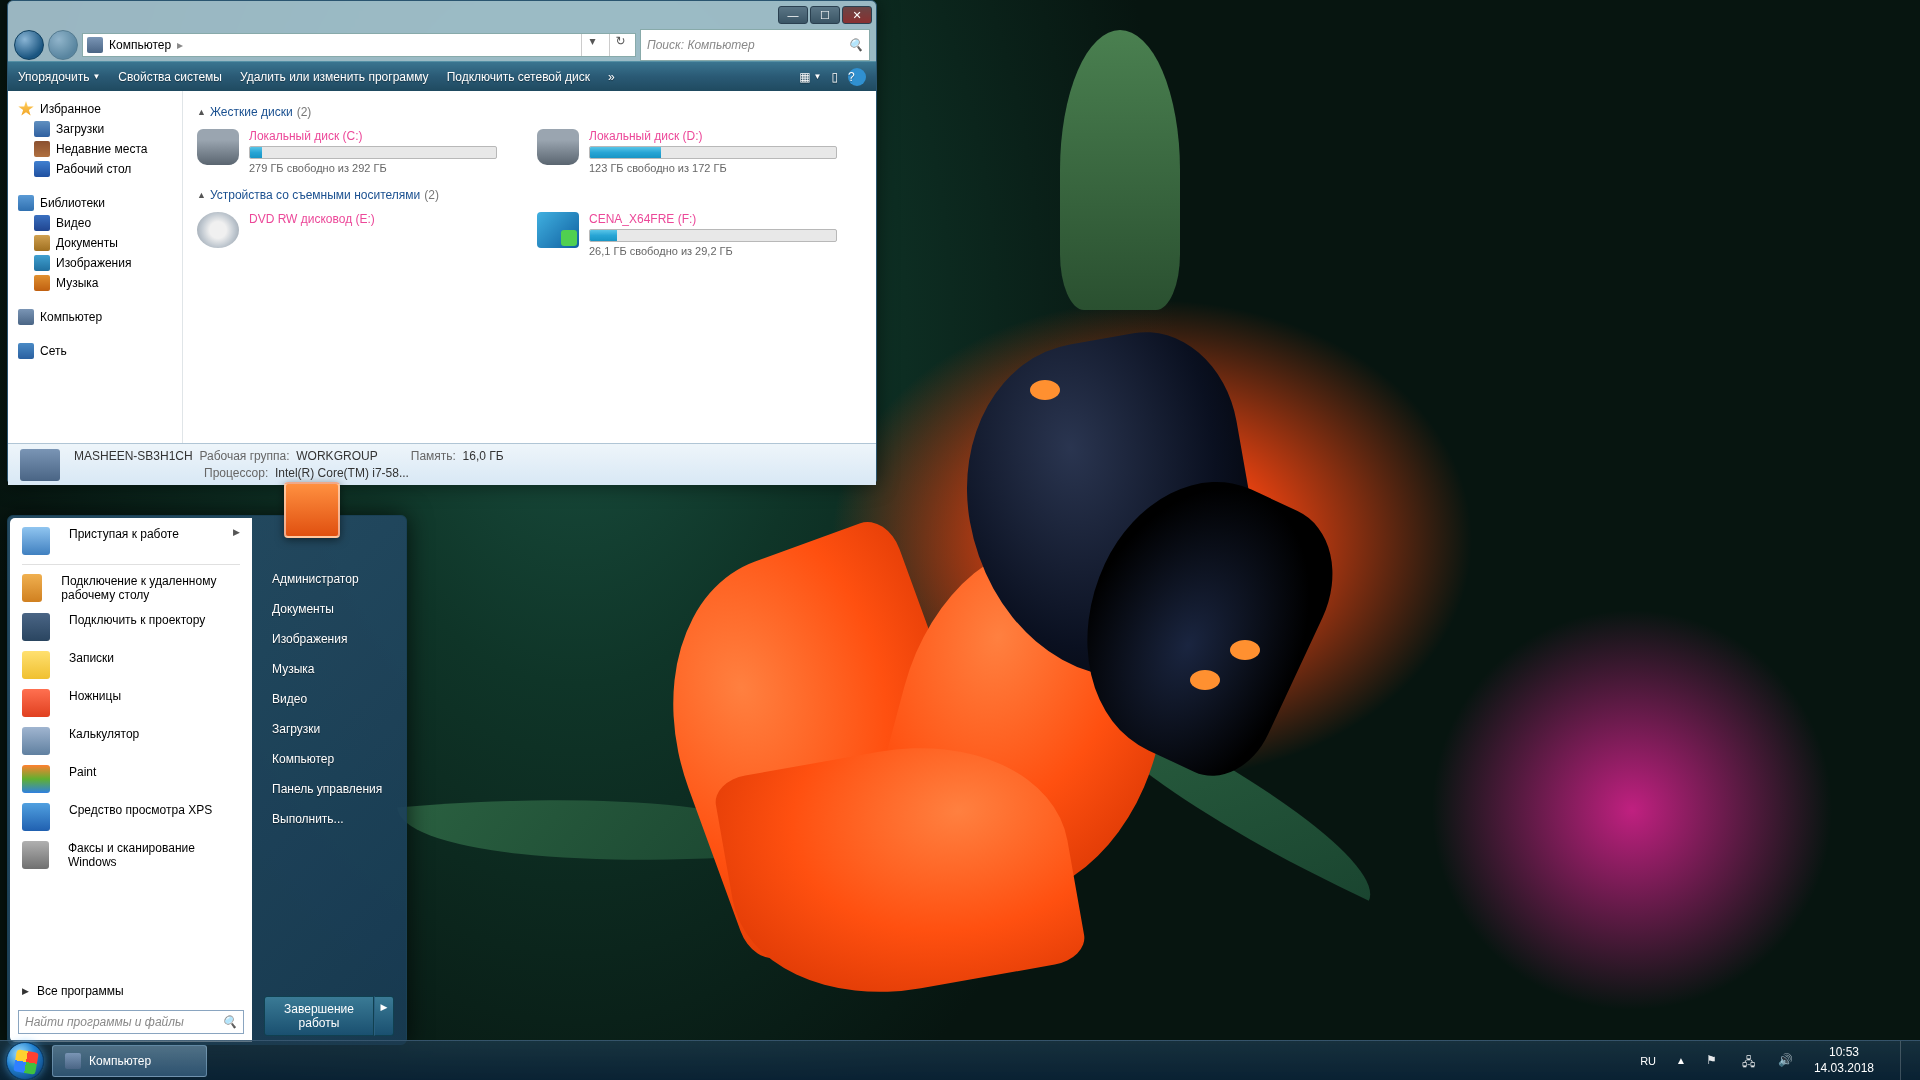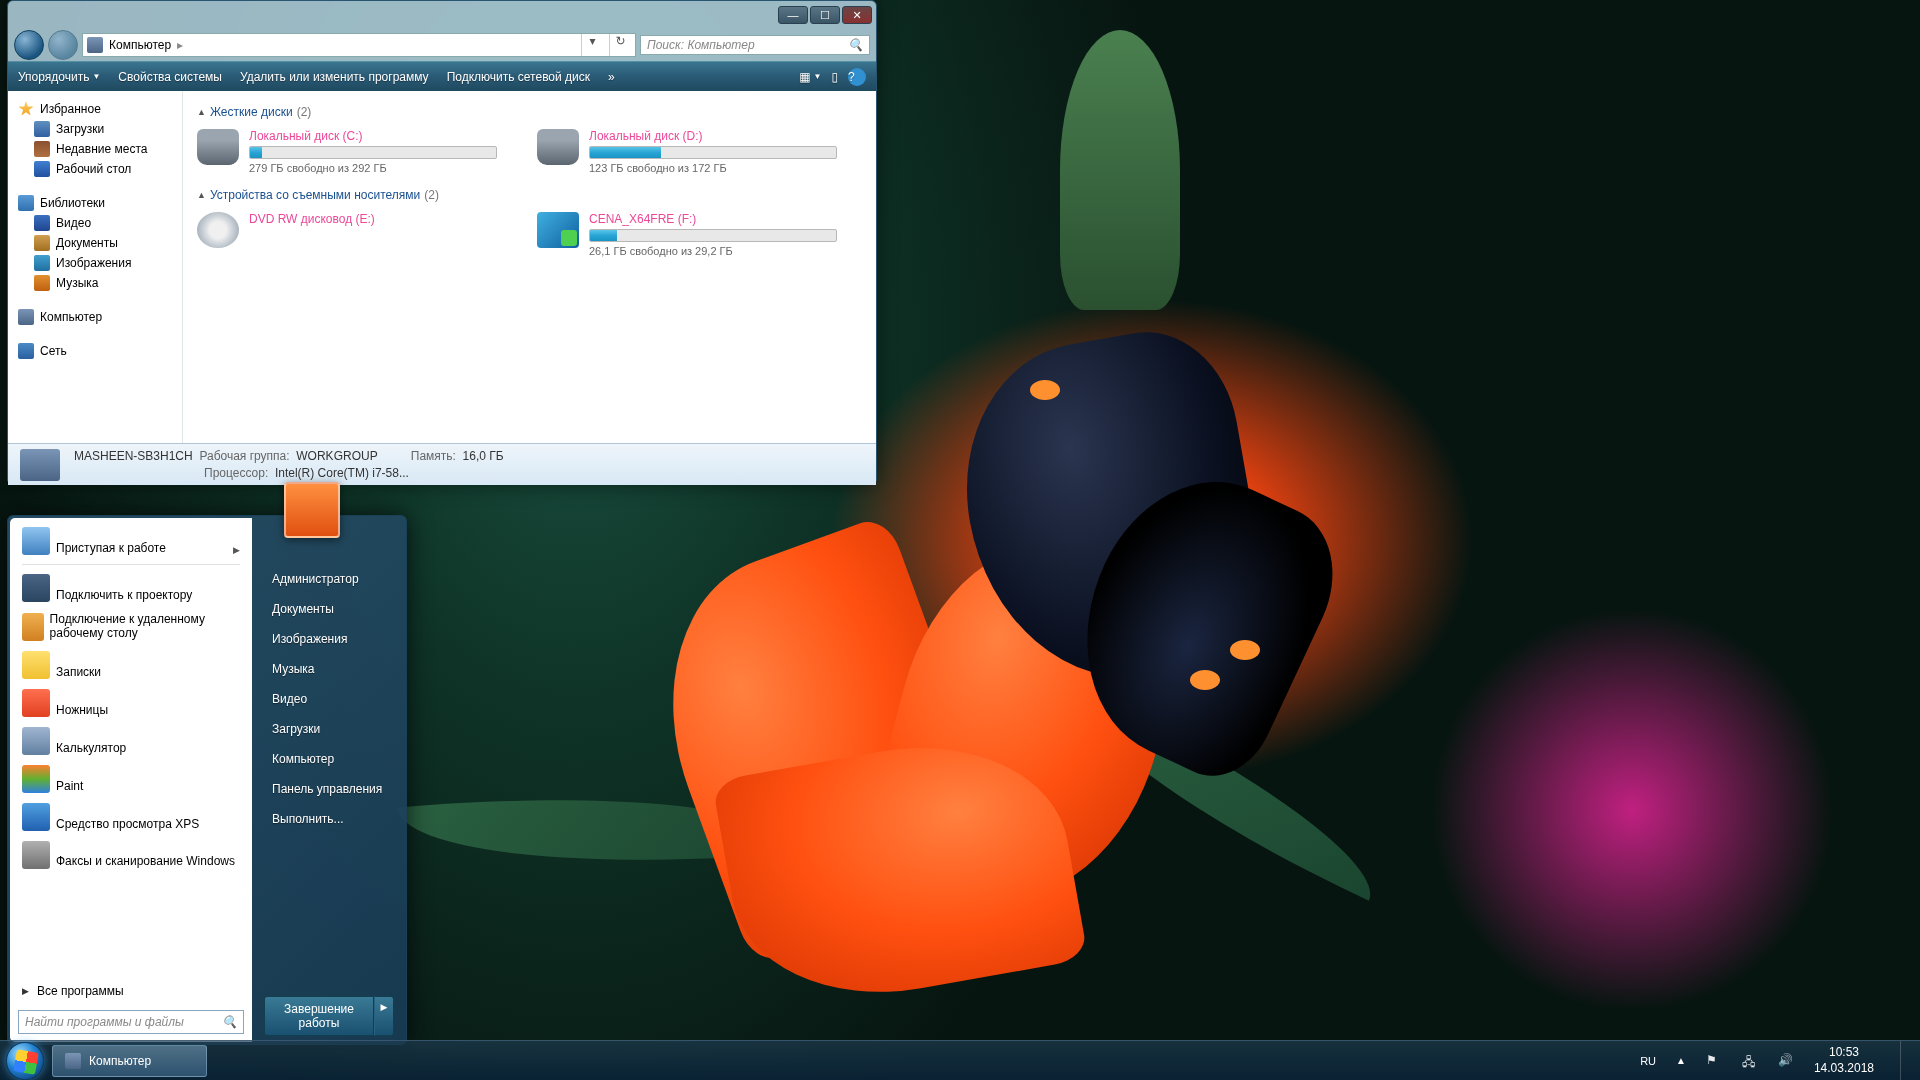--- a/index.html
+++ b/index.html
@@ -24,21 +24,21 @@
 .explorer{position:absolute;left:7px;top:0;width:870px;height:485px;background:rgba(180,210,225,0.85);border:1px solid #2a5570;border-radius:6px;box-shadow:0 0 20px rgba(0,0,0,0.5);backdrop-filter:blur(2px);}
 .titlebar{height:28px;display:flex;justify-content:flex-end;align-items:center;padding-right:4px;}
 .winbtn{width:30px;height:18px;margin-left:2px;background:linear-gradient(#5a7585,#3a5565);border:1px solid #2a4050;border-radius:3px;color:#fff;text-align:center;line-height:16px;font-size:11px;cursor:pointer;}
 .winbtn.close{background:linear-gradient(#6a4545,#8a3030);}
 .navbar{height:32px;display:flex;align-items:center;padding:0 6px;gap:4px;}
 .navball{width:30px;height:30px;border-radius:50%;background:radial-gradient(circle at 35% 30%,#8ab5d5,#1a5580 70%);border:1px solid #104060;cursor:pointer;}
 .navball.fwd{opacity:0.5;}
 .addr{flex:1;height:24px;background:#fff;border:1px solid #8aa;display:flex;align-items:center;padding:0 4px;gap:6px;}
 .addr .sep{color:#888;}
 .addrbtn{width:22px;height:22px;border-left:1px solid #ccc;text-align:center;color:#555;cursor:pointer;}
-.search{width:230px;height:20px;background:#fff;border:1px solid #8aa;display:flex;align-items:center;padding:0 6px;color:#888;font-style:italic;}
+.search{width:230px;height:32px;background:#fff;border:1px solid #8aa;display:flex;align-items:center;padding:0 6px;color:#888;font-style:italic;}
 .search .mg{margin-left:auto;color:#3080c0;}
 .toolbar{height:30px;background:linear-gradient(#3a7590,#2a5a75 50%,#1f4a60);display:flex;align-items:center;padding:0 10px;gap:18px;color:#fff;border-top:1px solid #5590a5;}
 .toolbar .tbtn{cursor:pointer;text-shadow:0 1px 1px rgba(0,0,0,0.4);display:flex;align-items:center;gap:3px;}
 .toolbar .right{margin-left:auto;display:flex;gap:10px;align-items:center;}
 .body{display:flex;height:352px;background:#fff;}
 .sidebar{width:175px;border-right:1px solid #e0e5e8;padding:8px 4px;overflow:hidden;}
 .sbgroup{margin-bottom:14px;}
 .sbhead{display:flex;align-items:center;gap:6px;padding:2px 6px;cursor:pointer;}
 .sbitem{display:flex;align-items:center;gap:6px;padding:2px 6px 2px 22px;cursor:pointer;}
 .ic{width:16px;height:16px;border-radius:2px;display:inline-block;}
@@ -70,21 +70,21 @@
 .dfill{height:100%;background:linear-gradient(#58c5e8,#28a5d5 50%,#1895c5);}
 .dfree{color:#666;font-size:11px;}
 .statusbar{height:42px;background:linear-gradient(#eef5fa,#d8e8f5);border-top:1px solid #b0c5d5;display:flex;align-items:center;padding:0 12px;gap:14px;}
 .sb-ic{width:40px;height:32px;background:linear-gradient(#7a95b5,#4a6585);border-radius:3px;}
 .sb-txt{color:#333;line-height:1.4;}
 
 
 .startmenu{position:absolute;left:7px;top:515px;width:400px;height:530px;background:linear-gradient(135deg,rgba(40,80,105,0.92),rgba(25,60,85,0.92));border:1px solid #1a4055;border-radius:6px;box-shadow:0 0 25px rgba(0,0,0,0.7);display:flex;}
 .sm-left{width:242px;background:#fff;border-radius:5px 0 0 5px;margin:2px 0 2px 2px;display:flex;flex-direction:column;}
 .sm-progs{flex:1;padding:4px;}
-.sm-item{display:flex;align-items:flex-end;gap:6px;padding:5px 8px;cursor:pointer;}
+.sm-item{display:flex;align-items:flex-start;gap:19px;padding:5px 8px;cursor:pointer;}
 .sm-item .arrow{margin-left:auto;color:#555;font-size:9px;}
 .sm-ic{width:28px;height:28px;border-radius:3px;}
 .sm-sep{height:1px;background:#e0e0e0;margin:4px 8px;}
 .sm-all{padding:8px 12px;display:flex;align-items:center;gap:8px;cursor:pointer;}
 .sm-all .tri2{color:#333;font-size:9px;}
 .sm-search{margin:4px 8px 8px;height:24px;border:1px solid #8aa5c0;background:#fff;display:flex;align-items:center;padding:0 6px;font-style:italic;color:#888;}
 .sm-search .mg{margin-left:auto;color:#4080c0;}
 .sm-right{flex:1;padding:50px 12px 8px;display:flex;flex-direction:column;gap:4px;}
 .sm-r-item{color:#fff;padding:6px 8px;cursor:pointer;text-shadow:0 1px 1px rgba(0,0,0,0.5);border-radius:2px;}
 .sm-avatar{position:absolute;top:-34px;right:66px;width:56px;height:56px;border:2px solid rgba(255,255,255,0.5);border-radius:4px;background:linear-gradient(#ff9040,#e05010);box-shadow:0 2px 8px rgba(0,0,0,0.5);}
@@ -301,26 +301,26 @@
   <div class="sm-avatar"></div>
   <div class="sm-left">
     <div class="sm-progs">
       <div class="sm-item">
           <span class="sm-ic pi-start"></span>
           <span>Приступая к работе</span>
           <span class="arrow">▶</span>
         </div>
       <div class="sm-sep"></div>
       <div class="sm-item">
+          <span class="sm-ic pi-rdp"></span>
+          <span style="line-height:1.2">Подключение к удаленному рабочему столу</span>
+        </div>
+      <div class="sm-item">
           <span class="sm-ic pi-proj"></span>
           <span>Подключить к проектору</span>
-        </div>
-      <div class="sm-item">
-          <span class="sm-ic pi-rdp"></span>
-          <span style="line-height:1.2">Подключение к удаленному рабочему столу</span>
         </div>
       <div class="sm-item">
           <span class="sm-ic pi-notes"></span>
           <span>Записки</span>
         </div>
       <div class="sm-item">
           <span class="sm-ic pi-snip"></span>
           <span>Ножницы</span>
         </div>
       <div class="sm-item">

